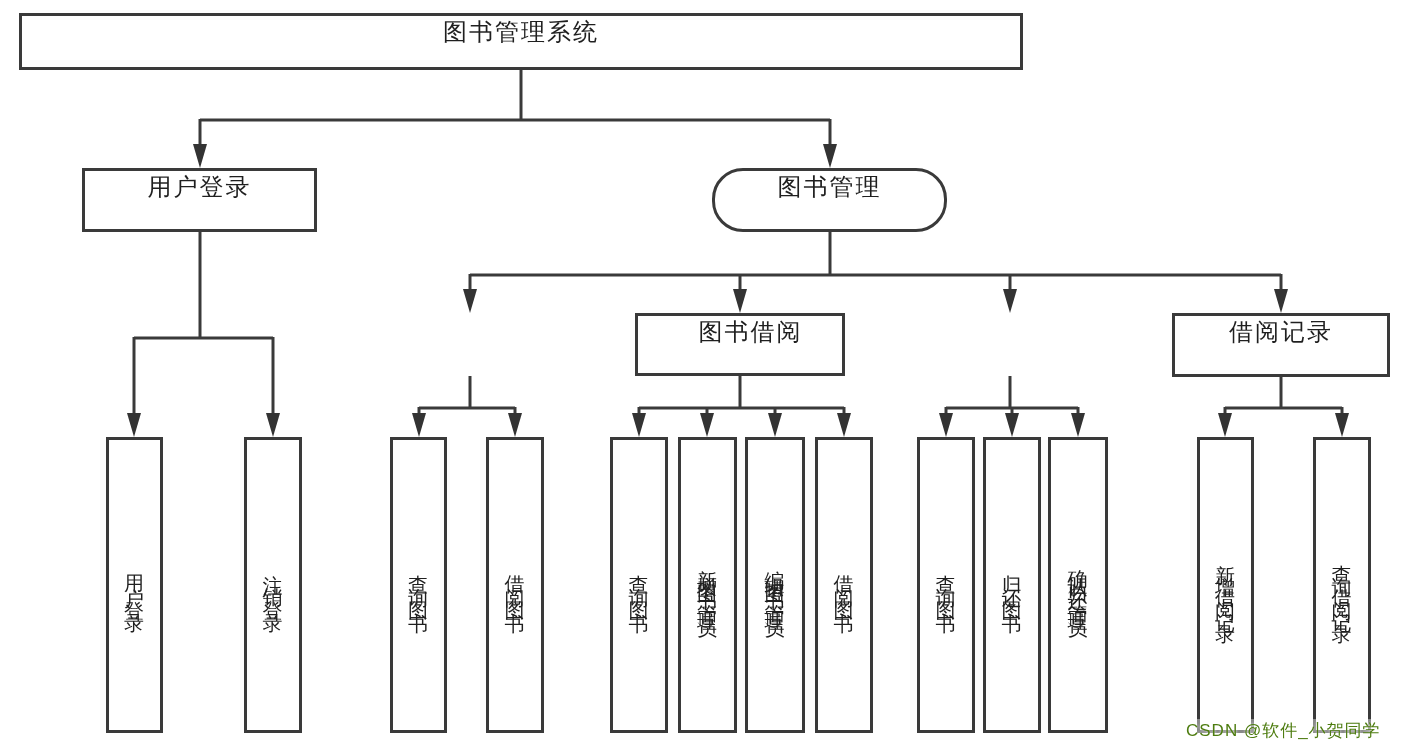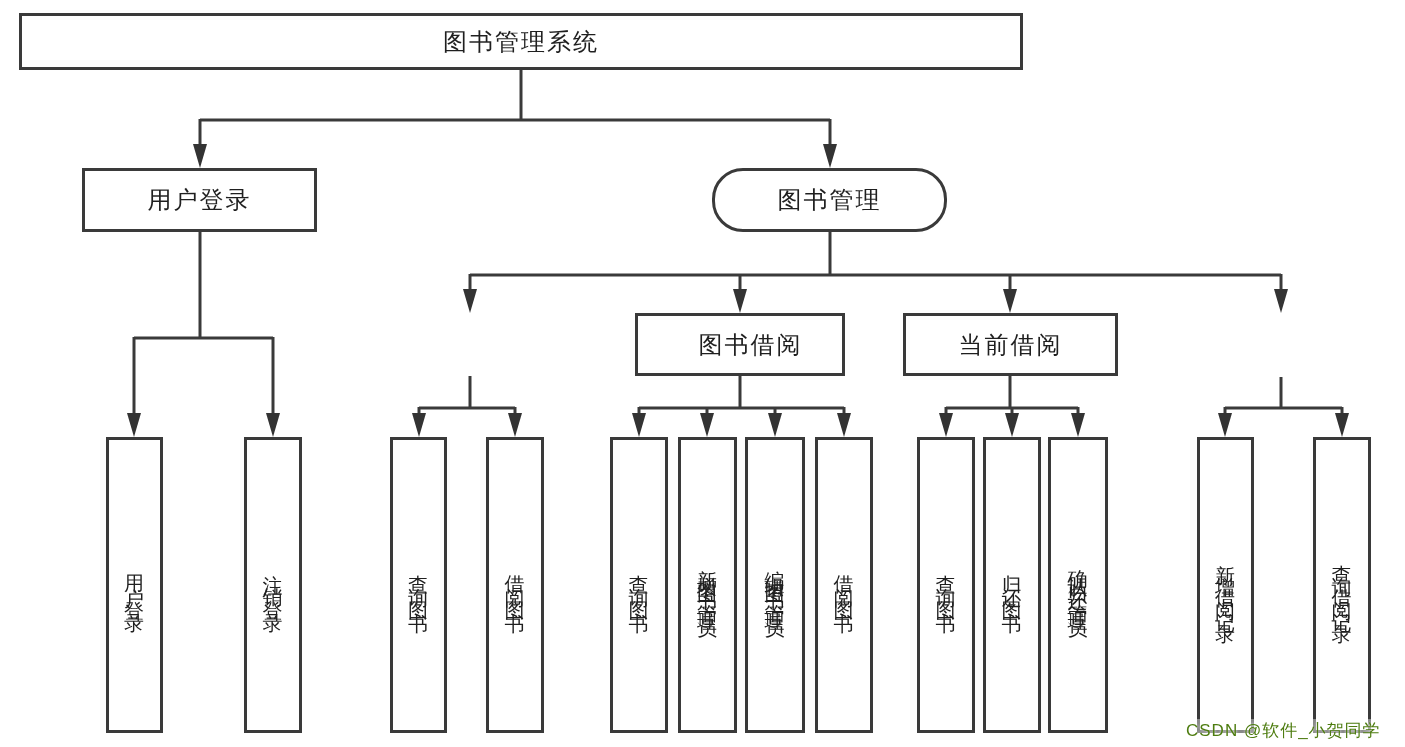--- a/index.html
+++ b/index.html
@@ -20,21 +20,20 @@
     left: 0; top: 0;
     width: 1405px;
     height: 747px;
   }
   .hbox {
     position: absolute;
     box-sizing: border-box;
     background: #ffffff;
     border: 3px solid #3a3a3a;
     display: flex;
-    align-items: center;
     justify-content: center;
     color: #1f1f1f;
     font-size: 24px;
     letter-spacing: 2px;
     white-space: nowrap;
     z-index: 2;
   }
   .vbox {
     position: absolute;
     box-sizing: border-box;
@@ -152,22 +151,22 @@
   <div class="hbox" style="left:82px; top:168px; width:235px; height:64px;">
     <span>用户登录</span>
   </div>
   <div class="hbox" style="left:712px; top:168px; width:235px; height:64px;border-radius:31px;">
     <span>图书管理</span>
   </div>
 
   <div class="hbox" style="left:635px; top:313px; width:210px; height:63px;padding-left:21px;">
     <span>图书借阅</span>
   </div>
-  <div class="hbox" style="left:903px; top:313px; width:215px; height:63px;">
-    <span>当前借阅</span>
+  <div class="hbox" style="left:1172px; top:313px; width:218px; height:64px;">
+    <span>借阅记录</span>
   </div>
 
   <div class="vbox v-short" style="left:106px; width:57px;">
     <span class="vtext">用户登录</span>
   </div>
   <div class="vbox v-short" style="left:244px; width:58px;">
     <span class="vtext">注销登录</span>
   </div>
 
   <div class="vbox v-short" style="left:390px; width:57px;">

